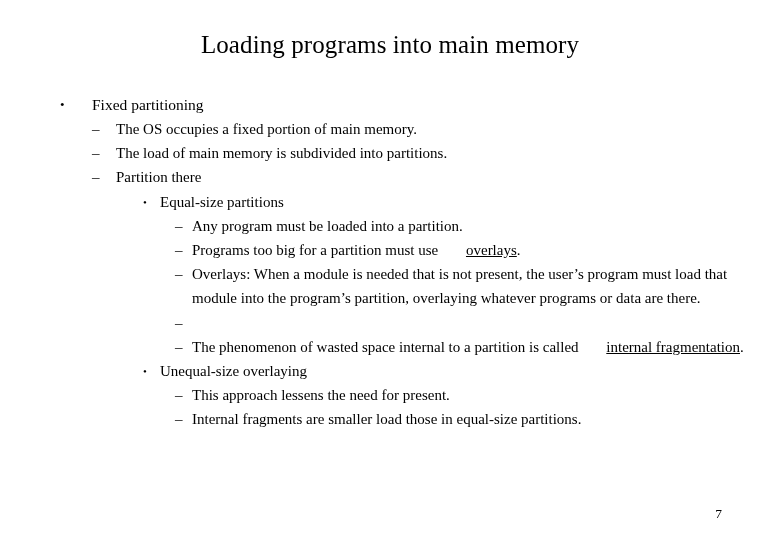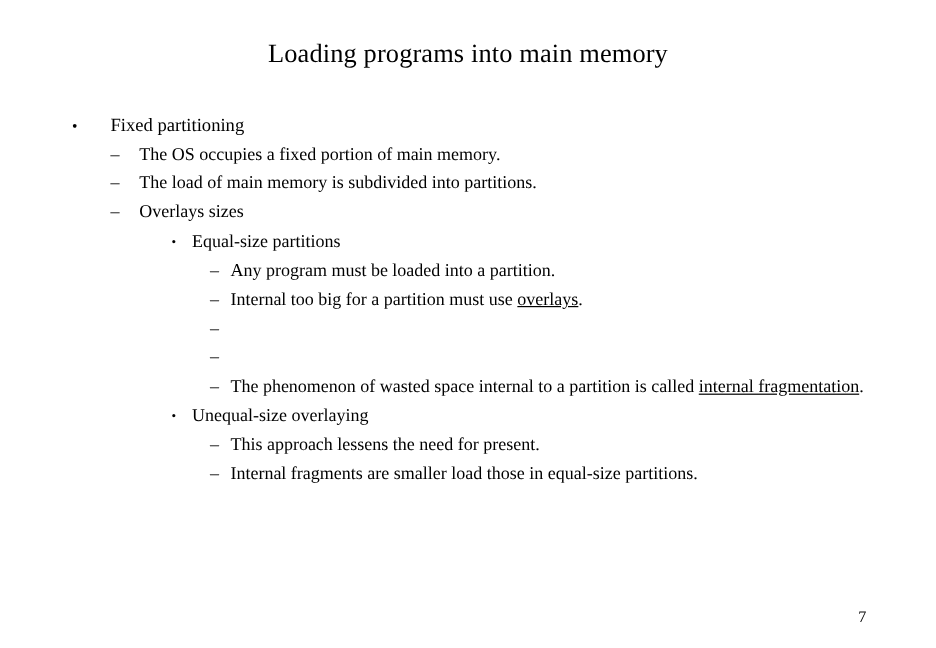--- a/index.html
+++ b/index.html
@@ -22,21 +22,21 @@
     height: 540px;
     box-sizing: border-box;
   }
 
   .slide-title {
     position: absolute;
     top: 30px;
     left: 0;
     width: 780px;
     text-align: center;
-    font-size: 22px;
+    font-size: 25px;
     line-height: 30px;
     font-weight: normal;
     letter-spacing: 0.1px;
     white-space: nowrap;
   }
 
   .body-area {
     position: absolute;
     top: 92px;
     left: 0;
@@ -87,21 +87,21 @@
 
   
   .lvl4 {
     padding-left: 175px;
     font-size: 15px;
     line-height: 24.2px;
   }
   .lvl4 .marker { width: 17px; }
   .lvl4 .btext { padding-right: 36px; }
 
-  .u { text-decoration: underline; }
+  .u { text-decoration: underline; margin-left: 24px; }
 
   .page-number {
     position: absolute;
     right: 58px;
     bottom: 18px;
     font-size: 13.5px;
     line-height: 16px;
     text-align: right;
   }
 </style>
@@ -124,40 +124,41 @@
       <span class="btext">The OS occupies a fixed portion of main memory.</span>
     </div>
 
     <div class="bullet-row lvl2">
       <span class="marker">–</span>
       <span class="btext">The load of main memory is subdivided into partitions.</span>
     </div>
 
     <div class="bullet-row lvl2">
       <span class="marker">–</span>
-      <span class="btext">Overlays sizes</span>
+      <span class="btext">Partition there</span>
     </div>
 
     <div class="bullet-row lvl3">
       <span class="marker">•</span>
       <span class="btext">Equal-size partitions</span>
     </div>
 
     <div class="bullet-row lvl4">
       <span class="marker">–</span>
       <span class="btext">Any program must be loaded into a partition.</span>
     </div>
 
     <div class="bullet-row lvl4">
       <span class="marker">–</span>
-      <span class="btext"><span>Internal too big for a partition must use </span><span class="u">overlays</span><span>.</span></span>
+      <span class="btext"><span>Programs too big for a partition must use </span><span class="u">overlays</span><span>.</span></span>
     </div>
 
     <div class="bullet-row lvl4">
       <span class="marker">–</span>
+      <span class="btext">Overlays: When a module is needed that is not present, the user’s program must load that module into the program’s partition, overlaying whatever programs or data are there.</span>
     </div>
 
     <div class="bullet-row lvl4">
       <span class="marker">–</span>
     </div>
 
     <div class="bullet-row lvl4">
       <span class="marker">–</span>
       <span class="btext"><span>The phenomenon of wasted space internal to a partition is called </span><span class="u">internal fragmentation</span><span>.</span></span>
     </div>

